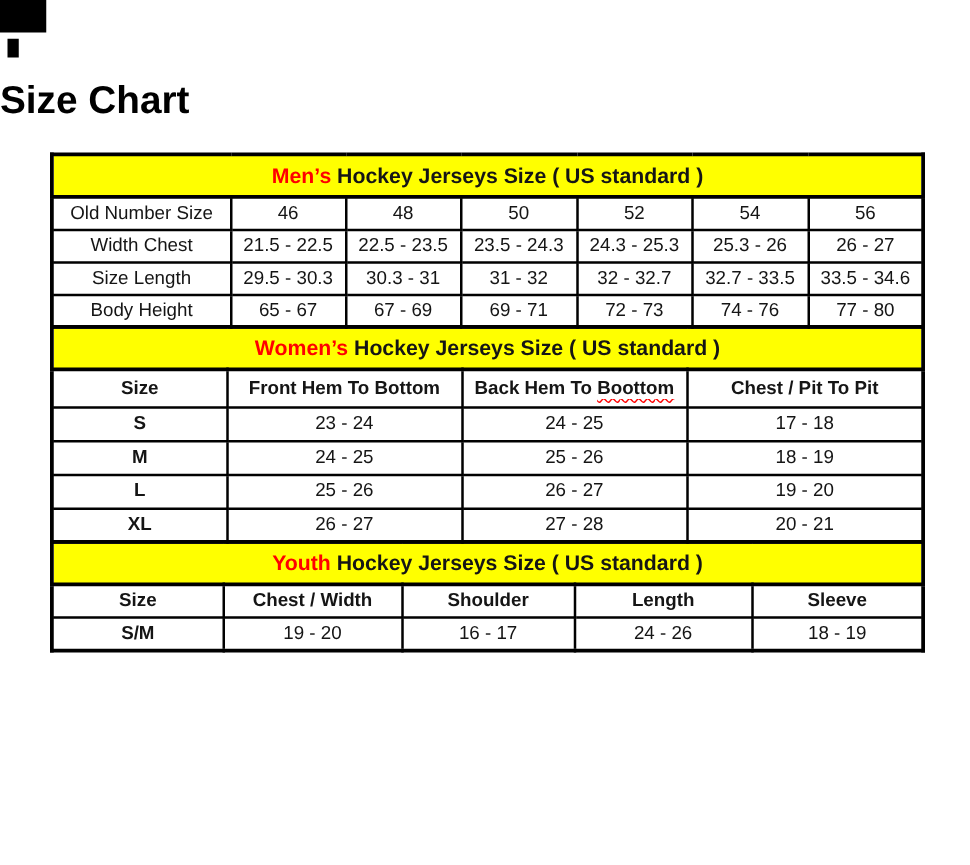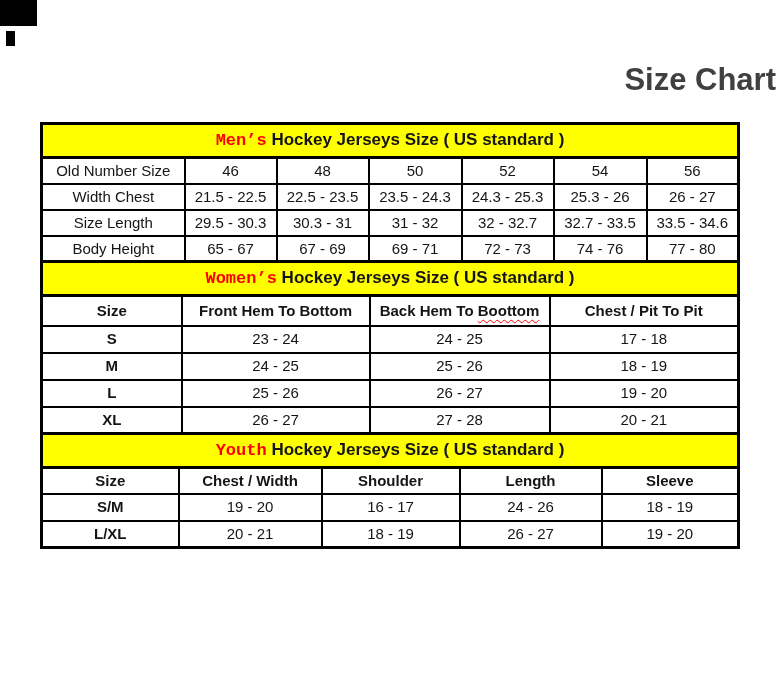--- a/index.html
+++ b/index.html
@@ -1,30 +1,30 @@
 <!DOCTYPE html>
 <html><head>
 <meta charset="utf-8">
 <style>
   html,body{margin:0;padding:0;background:#fff;}
   .page{position:relative;width:776px;height:692px;background:#ffffff;overflow:hidden;
         font-family:"Liberation Sans",sans-serif;color:#151515;}
   .artifact{position:absolute;background:#000;}
   .mark1{left:0;top:0;width:37px;height:26px;}
   .mark2{left:6px;top:31px;width:9px;height:15px;}
-  .title{position:absolute;left:0;top:62px;width:776px;text-align:right;
-         font-size:31px;font-weight:bold;color:#404040;letter-spacing:0px;}
+  .title{position:absolute;left:0;top:62px;width:776px;text-align:left;
+         font-size:31px;font-weight:bold;color:#000000;letter-spacing:0px;}
   .tables{position:absolute;left:40px;top:122px;width:697px;}
   table{border-collapse:collapse;table-layout:fixed;width:697px;border:3px solid #000;}
   .t2,.t3{margin-top:-3px;padding-left:45px;}
   td{border:2px solid #000;text-align:center;vertical-align:middle;
      padding:0;font-size:15px;line-height:1.15;color:#151515;overflow:hidden;white-space:nowrap;}
   tr.band td{background:#ffff00;font-weight:bold;font-size:17px;border:3px solid #000;}
   tr.band{height:34px;}
-  .red{color:#ff0000;font-family:Liberation Mono, monospace;}
+  .red{color:#ff0000;}
   tr.hdr td{font-weight:bold;font-size:15px;}
   .t1 tr.hdr{height:26px;}
   .t1 tr.data{height:26px;}
   .t2 tr.hdr{height:30px;}
   .t2 tr.data{height:27px;}
   .t3 tr.hdr{height:26px;}
   .t3 tr.data{height:27px;}
   td.blabel{font-weight:bold;}
   .misspell{text-decoration:underline wavy #ff0000;text-decoration-thickness:1px;text-underline-offset:3px;}
 </style>
@@ -156,24 +156,17 @@
         <td>Length</td>
         <td>Sleeve</td>
       </tr>
       <tr class="data">
         <td class="blabel">S/M</td>
         <td>19 - 20</td>
         <td>16 - 17</td>
         <td>24 - 26</td>
         <td>18 - 19</td>
       </tr>
-      <tr class="data">
-        <td class="blabel">L/XL</td>
-        <td>20 - 21</td>
-        <td>18 - 19</td>
-        <td>26 - 27</td>
-        <td>19 - 20</td>
-      </tr>
     </tbody>
       </table>
 
   </div>
 </div>
 
 </body></html>

